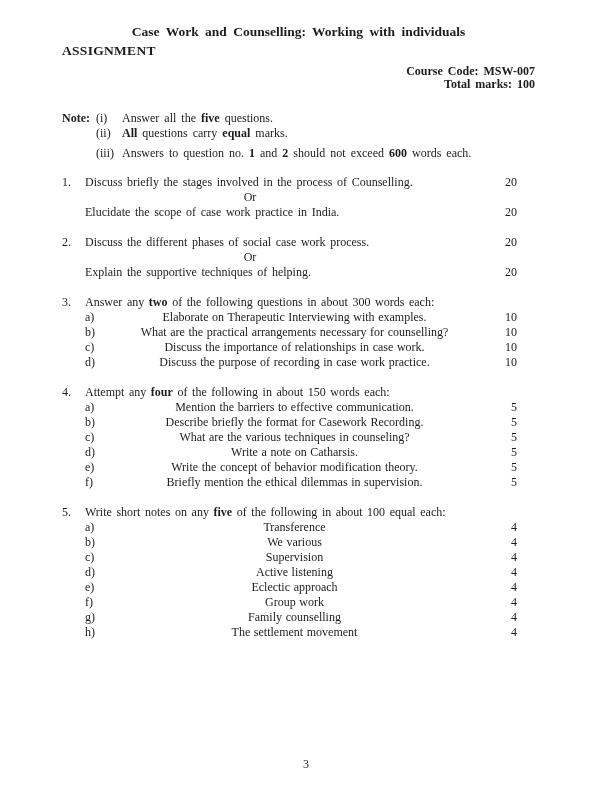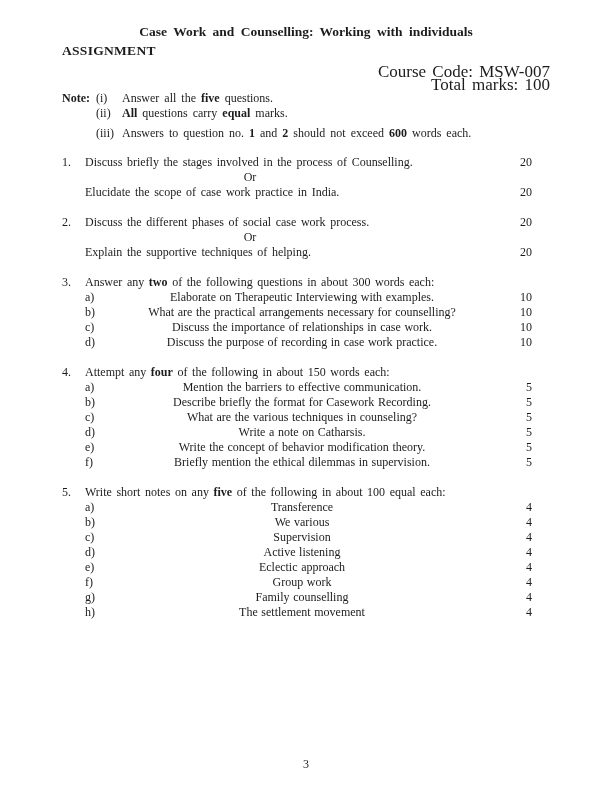--- a/index.html
+++ b/index.html
@@ -8,45 +8,45 @@
     background: #ffffff;
     position: relative;
     margin: 0 auto;
     font-family: "Liberation Serif", "DejaVu Serif", serif;
     color: #1c1c1c;
     font-size: 12px;
     overflow: hidden;
   }
   .content {
     position: absolute;
-    left: 62px; right: 62px; top: 22px;
+    left: 62px; right: 77px; top: 22px;
   }
   .doc-title {
     text-align: center;
     font-weight: bold;
     font-size: 13.5px;
     line-height: 19px;
     word-spacing: 3px;
   }
   .doc-subtitle {
     text-align: left;
     font-weight: bold;
     font-size: 13.5px;
     line-height: 19px;
     letter-spacing: 0.3px;
   }
   .header-right {
     margin-top: 5px;
     text-align: right;
-    font-weight: normal;
-    font-size: 17px;
+    font-weight: bold;
+    font-size: 12px;
     line-height: 13px;
     word-spacing: 2px;
   }
-  .note-block { margin-top: 0; word-spacing: 2px; }
+  .note-block { margin-top: 20px; word-spacing: 2px; }
   .note-row { display: flex; line-height: 15px; }
   .note-row.spaced { margin-top: 5px; }
   .note-label { width: 34px; font-weight: bold; flex: 0 0 auto; }
   .note-label.empty { font-weight: normal; }
   .note-num { width: 26px; flex: 0 0 auto; }
   .note-text { flex: 1; }
   .questions { margin-top: 14px; }
   .question { display: flex; margin-bottom: 15px; }
   .q-number { width: 23px; flex: 0 0 auto; }
   .q-lines { flex: 1; }

